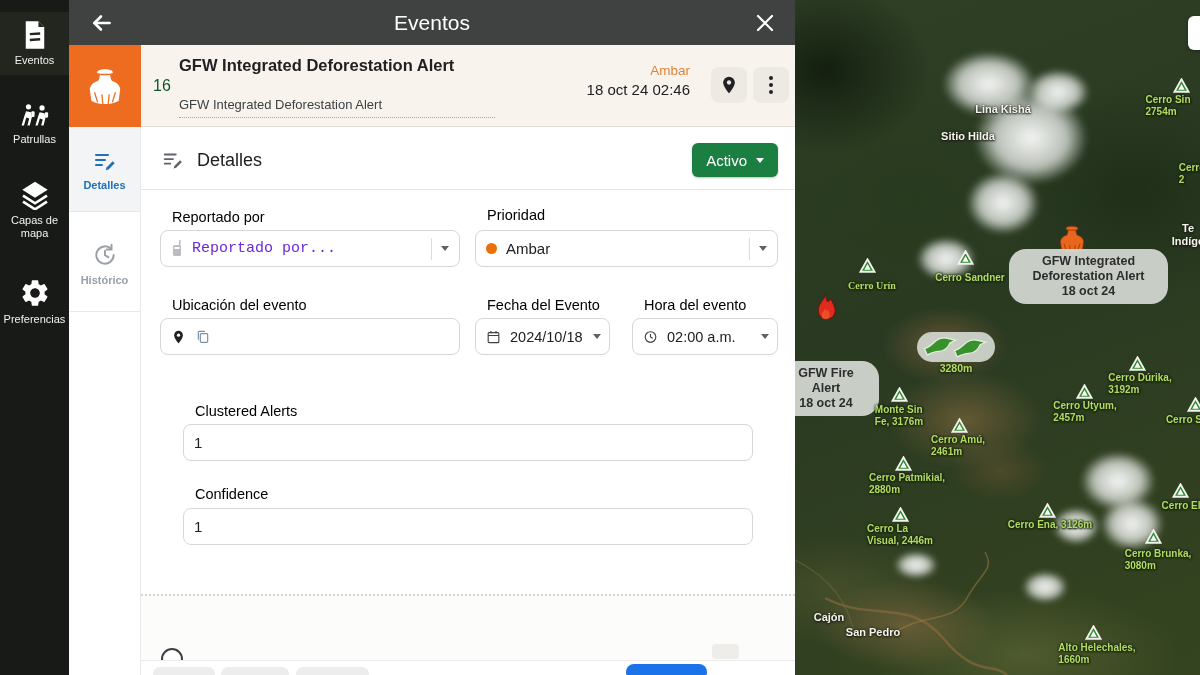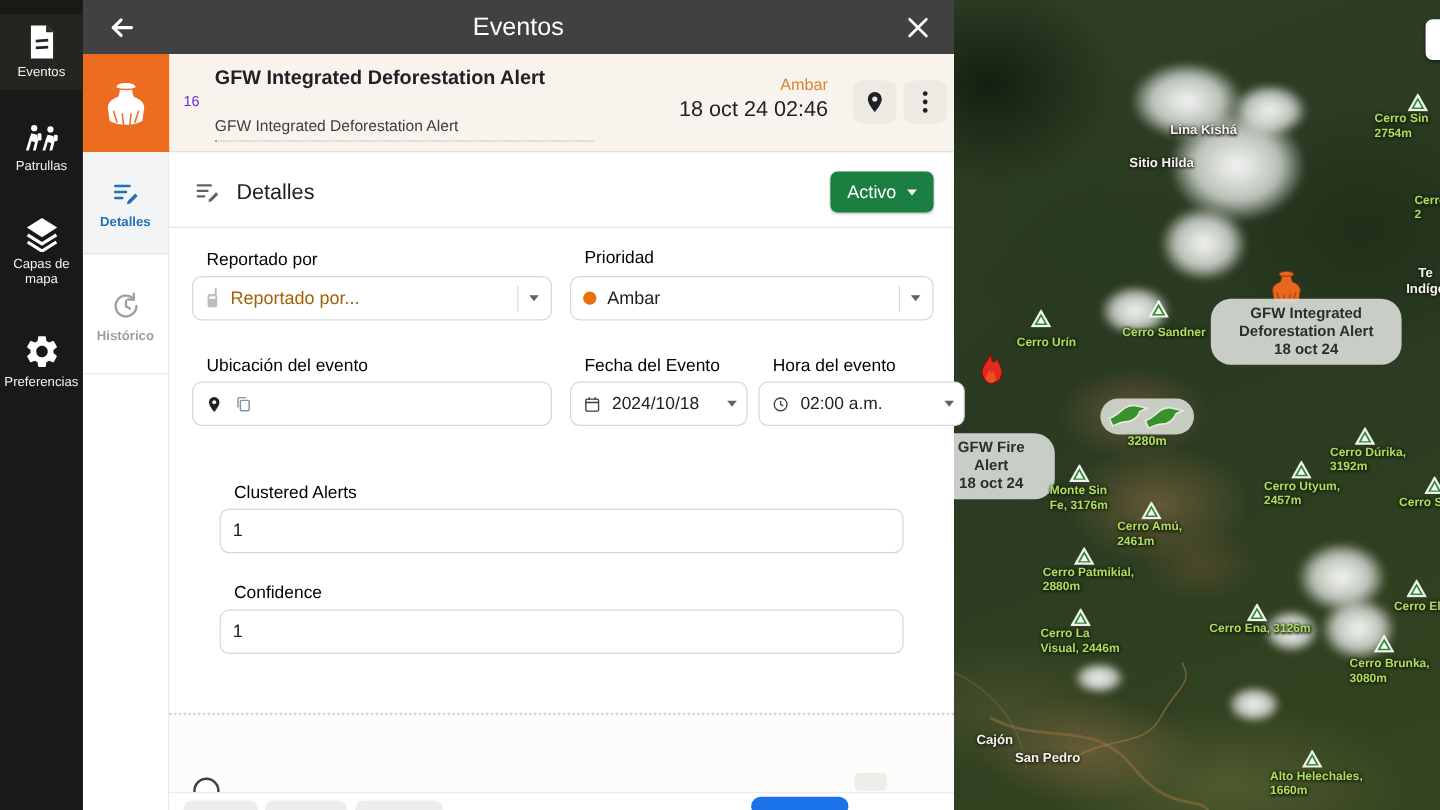--- a/index.html
+++ b/index.html
@@ -15,47 +15,47 @@
 
   
   .panel { position:absolute; left:69px; top:0; width:726px; height:675px; background:#fff; z-index:20; }
   .topbar { position:absolute; left:0; top:0; width:726px; height:45px; background:#3f4241; display:flex; align-items:center; }
   .topbar .back { position:absolute; left:20px; top:10px; width:26px; height:26px; cursor:pointer; }
   .topbar .title { position:absolute; left:0; width:726px; text-align:center; color:#fff; font-size:21px; }
   .topbar .close { position:absolute; right:18px; top:11px; width:24px; height:24px; cursor:pointer; }
 
   .event-card { position:absolute; left:0; top:45px; width:726px; height:82px; background:#f8f4ed; border-bottom:1px solid #e2ddd3; }
   .cat-box { position:absolute; left:0; top:0; width:72px; height:82px; background:#ed6c1f; display:flex; align-items:center; justify-content:center; }
-  .ev-num { position:absolute; left:84px; top:32px; font-size:12px; color:#6d28d9; }
+  .ev-num { position:absolute; left:84px; top:32px; font-size:16px; color:#14532d; }
   .ev-title { position:absolute; left:110px; top:10px; width:316px; font-size:16.5px; font-weight:bold; color:#202124; line-height:20px; }
   .ev-sub { position:absolute; left:110px; top:52px; width:316px; font-size:13px; color:#3c4043; border-bottom:1px dotted #a8a296; padding-bottom:5px; white-space:nowrap; overflow:hidden; }
   .ev-meta { position:absolute; right:105px; top:18px; text-align:right; }
   .ev-pri { font-size:13.5px; color:#dd8333; }
-  .ev-dt { font-size:18px; color:#202124; margin-top:3px; }
+  .ev-dt { font-size:15px; color:#202124; margin-top:3px; }
   .sq-btn { position:absolute; top:22px; width:36px; height:36px; background:#edeae4; border-radius:8px; display:flex; align-items:center; justify-content:center; cursor:pointer; }
   .sq-btn.pin { right:48px; } .sq-btn.dots { right:6px; }
   .dots-glyph { display:flex; flex-direction:column; gap:3px; }
   .dots-glyph i { width:4px; height:4px; border-radius:50%; background:#202124; }
 
   
   .tab-rail { position:absolute; left:0; top:127px; width:72px; height:548px; background:#fff; border-right:1px solid #e8e8e8; }
   .tab { position:absolute; left:0; width:71px; display:flex; flex-direction:column; align-items:center; gap:6px; cursor:pointer; border-bottom:1px solid #e8e8e8; }
   .tab.t-det { top:0; height:85px; background:#f2f4f6; padding-top:22px; color:#2270b8; }
   .tab.t-his { top:85px; height:100px; padding-top:30px; color:#9aa0a6; }
   .tab .tl { font-size:11px; font-weight:bold; }
 
   
   .form { position:absolute; left:72px; top:127px; width:654px; height:548px; background:#fff; }
   .sec-head { position:absolute; left:20px; top:22px; display:flex; align-items:center; gap:12px; color:#202124; font-size:18px; }
   .status-btn { position:absolute; right:17px; top:16px; height:34px; padding:0 14px; background:#1b7f42; border-radius:6px; color:#fff; font-size:15px; display:flex; align-items:center; gap:9px; cursor:pointer; box-shadow:0 1px 2px rgba(0,0,0,.25); }
   .hdiv { position:absolute; left:0; top:62px; width:654px; height:1px; background:#e4e4e4; }
 
   .flabel { position:absolute; font-size:14.5px; color:#000000;margin-left:12px; }
   .fld { position:absolute; height:37px; background:#fff; border:1px solid #d5d7da; border-radius:8px; display:flex; align-items:center; padding:0 10px; gap:9px; font-size:15px; color:#202124; cursor:pointer; }
-  .fld .ph { color:#a16207; }
+  .fld .ph { color:#6d28d9;font-family:Liberation Mono, monospace; }
   .fld .grow { flex:1; }
   .vdiv { width:1px; height:22px; background:#dadce0; }
   .caret { width:0; height:0; border-left:4.5px solid transparent; border-right:4.5px solid transparent; border-top:5.5px solid #5f6368; }
   .caret.w { border-top-color:#fff; }
   .pri-dot { width:11px; height:11px; border-radius:50%; background:#e8710a; }
   .coord { color:#4076c4; }
 
   .dotted-sep { position:absolute; left:0; top:467px; width:654px; border-top:2px dotted #d4d4d4; }
   .attach-strip { position:absolute; left:0; top:469px; width:654px; height:64px; background:#fcfcfb; }
   .circ-partial { position:absolute; left:20px; top:52px; width:22px; height:22px; border:2px solid #3c4043; border-radius:50%; background:#fff; }
@@ -157,21 +157,21 @@
           <path d="M10 7.2 13.8 14H6.2Z" fill="#fff"></path>
         </svg></div>
       <div class="peak-label" style="left: 373px; top: 94px;">
         <div>Cerro Sin</div>
         <div>2754m</div>
       </div>
       <div class="tri" style="left: 64px; top: 258px;"><svg width="17" height="15" viewBox="0 0 20 18">
           <path d="M10 1.5 18.5 16.5H1.5Z" fill="#2e8b2e" stroke="#f2f2ee" stroke-width="2.2"></path>
           <path d="M10 7.2 13.8 14H6.2Z" fill="#fff"></path>
         </svg></div>
-      <div class="peak-label" style="left: 77px; top: 280px;">
+      <div class="peak-label" style="left: 77px; top: 280px; font-family: Liberation Serif, serif;">
         <div>Cerro Urín</div>
       </div>
       <div class="tri" style="left: 162px; top: 250px;"><svg width="17" height="15" viewBox="0 0 20 18">
           <path d="M10 1.5 18.5 16.5H1.5Z" fill="#2e8b2e" stroke="#f2f2ee" stroke-width="2.2"></path>
           <path d="M10 7.2 13.8 14H6.2Z" fill="#fff"></path>
         </svg></div>
       <div class="peak-label" style="left: 175px; top: 272px;">
         <div>Cerro Sandner</div>
       </div>
       <div class="tri" style="left: 96px; top: 387px;"><svg width="17" height="15" viewBox="0 0 20 18">
@@ -393,33 +393,33 @@
           </svg>
         <svg width="16" height="18" viewBox="0 0 24 24">
             <g fill="none" stroke="#7d93a8" stroke-width="1.8">
               <rect x="8" y="7" width="11" height="13" rx="1.5"></rect>
               <path d="M5 16V5a1.5 1.5 0 011.5-1.5H15"></path>
             </g>
           </svg>
       </div>
 
       <div class="flabel" style="left:334px;top:170px;">Fecha del Evento</div>
-      <div class="fld" style="left:334px;top:191px;width:148px;padding-right:8px;">
+      <div class="fld" style="left:334px;top:191px;width:135px;padding-right:8px;">
         <svg width="15" height="16" viewBox="0 0 24 24">
             <g fill="none" stroke="#3c4043" stroke-width="1.8">
               <rect x="3.5" y="5" width="17" height="16" rx="1.5"></rect>
               <path d="M3.5 9.5h17M8 2.5V6M16 2.5V6"></path>
             </g>
           </svg>
         <span class="grow" style="font-size:14.5px;">2024/10/18</span>
         <i class="caret"></i>
       </div>
 
       <div class="flabel" style="left:491px;top:170px;">Hora del evento</div>
-      <div class="fld" style="left:491px;top:191px;width:172px;padding-right:8px;">
+      <div class="fld" style="left:491px;top:191px;width:146px;padding-right:8px;">
         <svg width="15" height="16" viewBox="0 0 24 24">
             <g fill="none" stroke="#3c4043" stroke-width="1.8">
               <circle cx="12" cy="12" r="8.5"></circle>
               <path d="M12 7v5l3.5 2"></path>
             </g>
           </svg>
         <span class="grow" style="font-size:14.5px;">02:00 a.m.</span>
         <i class="caret"></i>
       </div>
 

